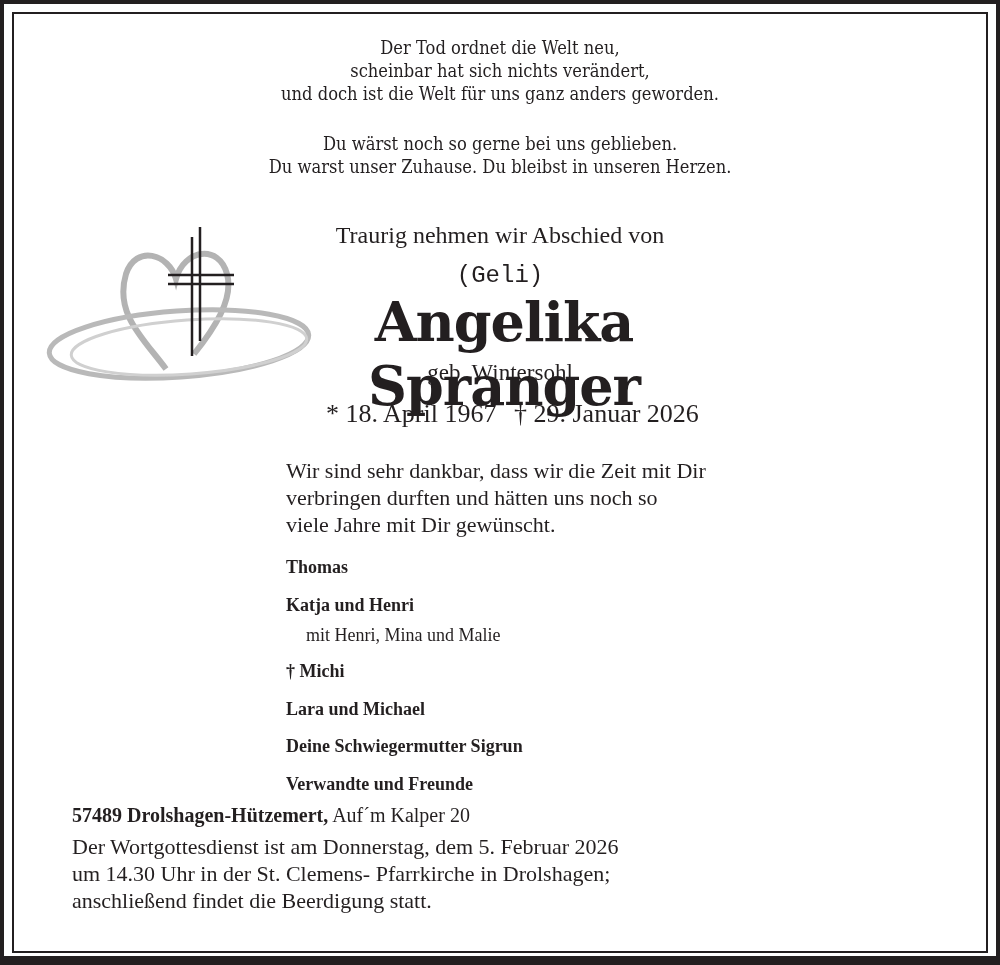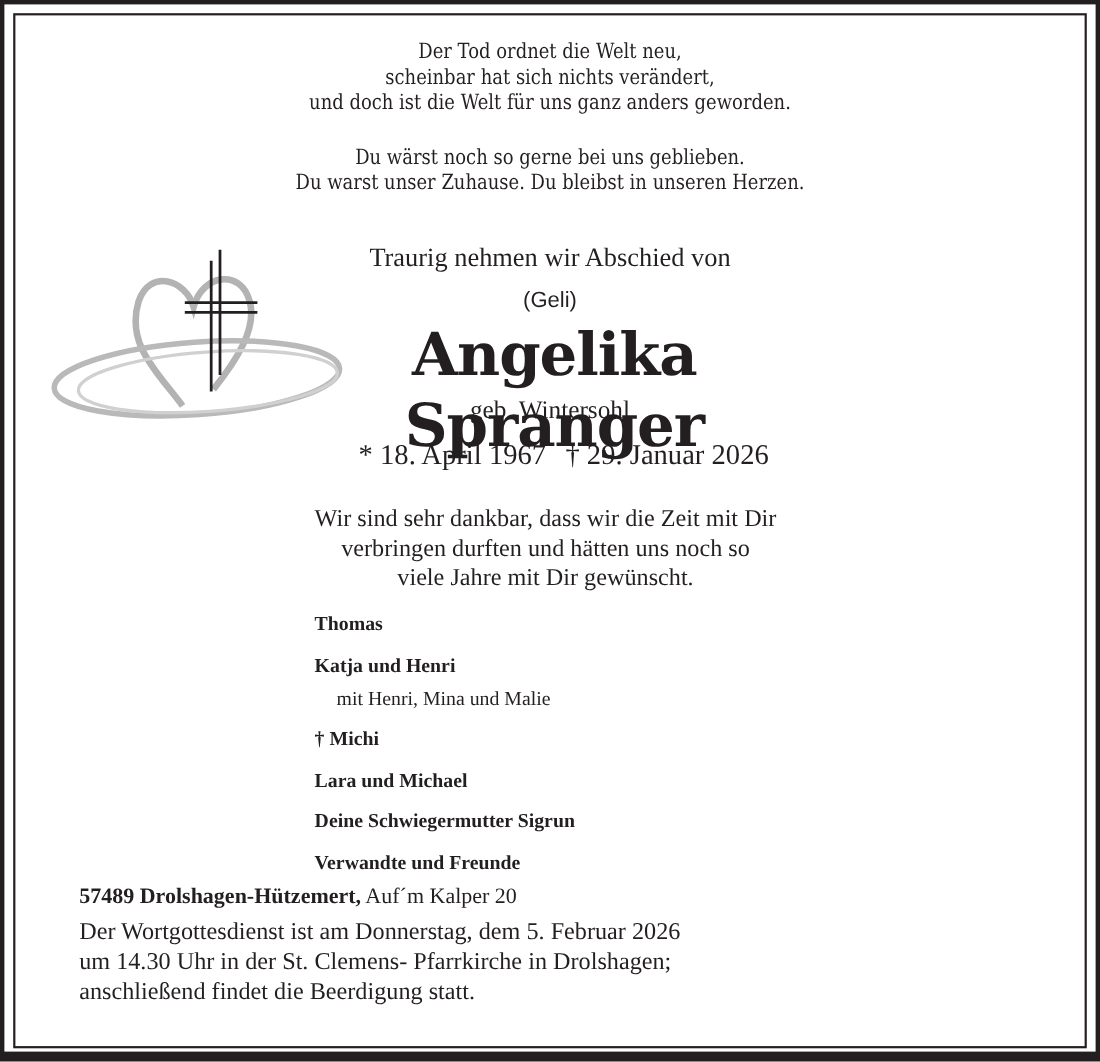--- a/index.html
+++ b/index.html
@@ -11,27 +11,27 @@
     position: absolute; left: 4px; top: 4px; width: 992px; height: 952px; background: #ffffff;
   }
   .frame {
     position: absolute; left: 8px; top: 8px; right: 8px; bottom: 3px;
     border: 2px solid #231f20; box-sizing: border-box;
   }
   .center { position: absolute; left: 0; right: 0; text-align: center; }
   .poem { font-size: 19px; line-height: 23px; transform: scaleX(0.86); transform-origin: center top; }
   .poem p { margin: 0; }
   .intro { top: 218px; font-size: 24px; font-family: Liberation Serif, serif; }
-  .nick { top: 258px; font-size: 20px; font-family: Liberation Sans, sans-serif; }
+  .nick { top: 258px; font-size: 24px; font-family: Liberation Mono, monospace; }
   .name { position: absolute; left: 240px; top: 286px; width: 520px; text-align: center;
           font-family: "DejaVu Serif", serif; font-weight: bold; font-size: 54px; letter-spacing: -1px; }
   .born { top: 356px; font-size: 23px; font-family: "Liberation Serif", serif; }
   .dates { position: absolute; top: 395px; left: 0; right: 0; font-size: 26px; font-family: "Liberation Serif", serif; }
   .dates span { position: absolute; }
-  .thanks { position: absolute; left: 282px; top: 453px; font-size: 22px; line-height: 27px; font-family: "Liberation Serif", serif; text-align: center; }
+  .thanks { position: absolute; left: 282px; top: 453px; font-size: 22px; line-height: 27px; font-family: "Liberation Serif", serif; }
   .thanks p { margin: 0; }
   .family { position: absolute; left: 282px; top: 545px; font-family: "Liberation Serif", serif; font-size: 18px; }
   .family div { height: 37.5px; line-height: 37px; }
   .family .b { font-weight: bold; }
   .family .sub { font-weight: normal; height: 33px; line-height: 30px; margin-top: -4px; margin-left: 20px;}
   .footer { position: absolute; left: 68px; top: 798px; font-family: "Liberation Serif", serif; font-size: 22px; line-height: 27px; }
   .footer .addr { font-size: 20px; margin-bottom: 4px; }
   .footer .addr b { font-weight: bold; }
   .footer p { margin: 0; }
   .logo { position: absolute; left: 40px; top: 215px; width: 270px; height: 170px; }

